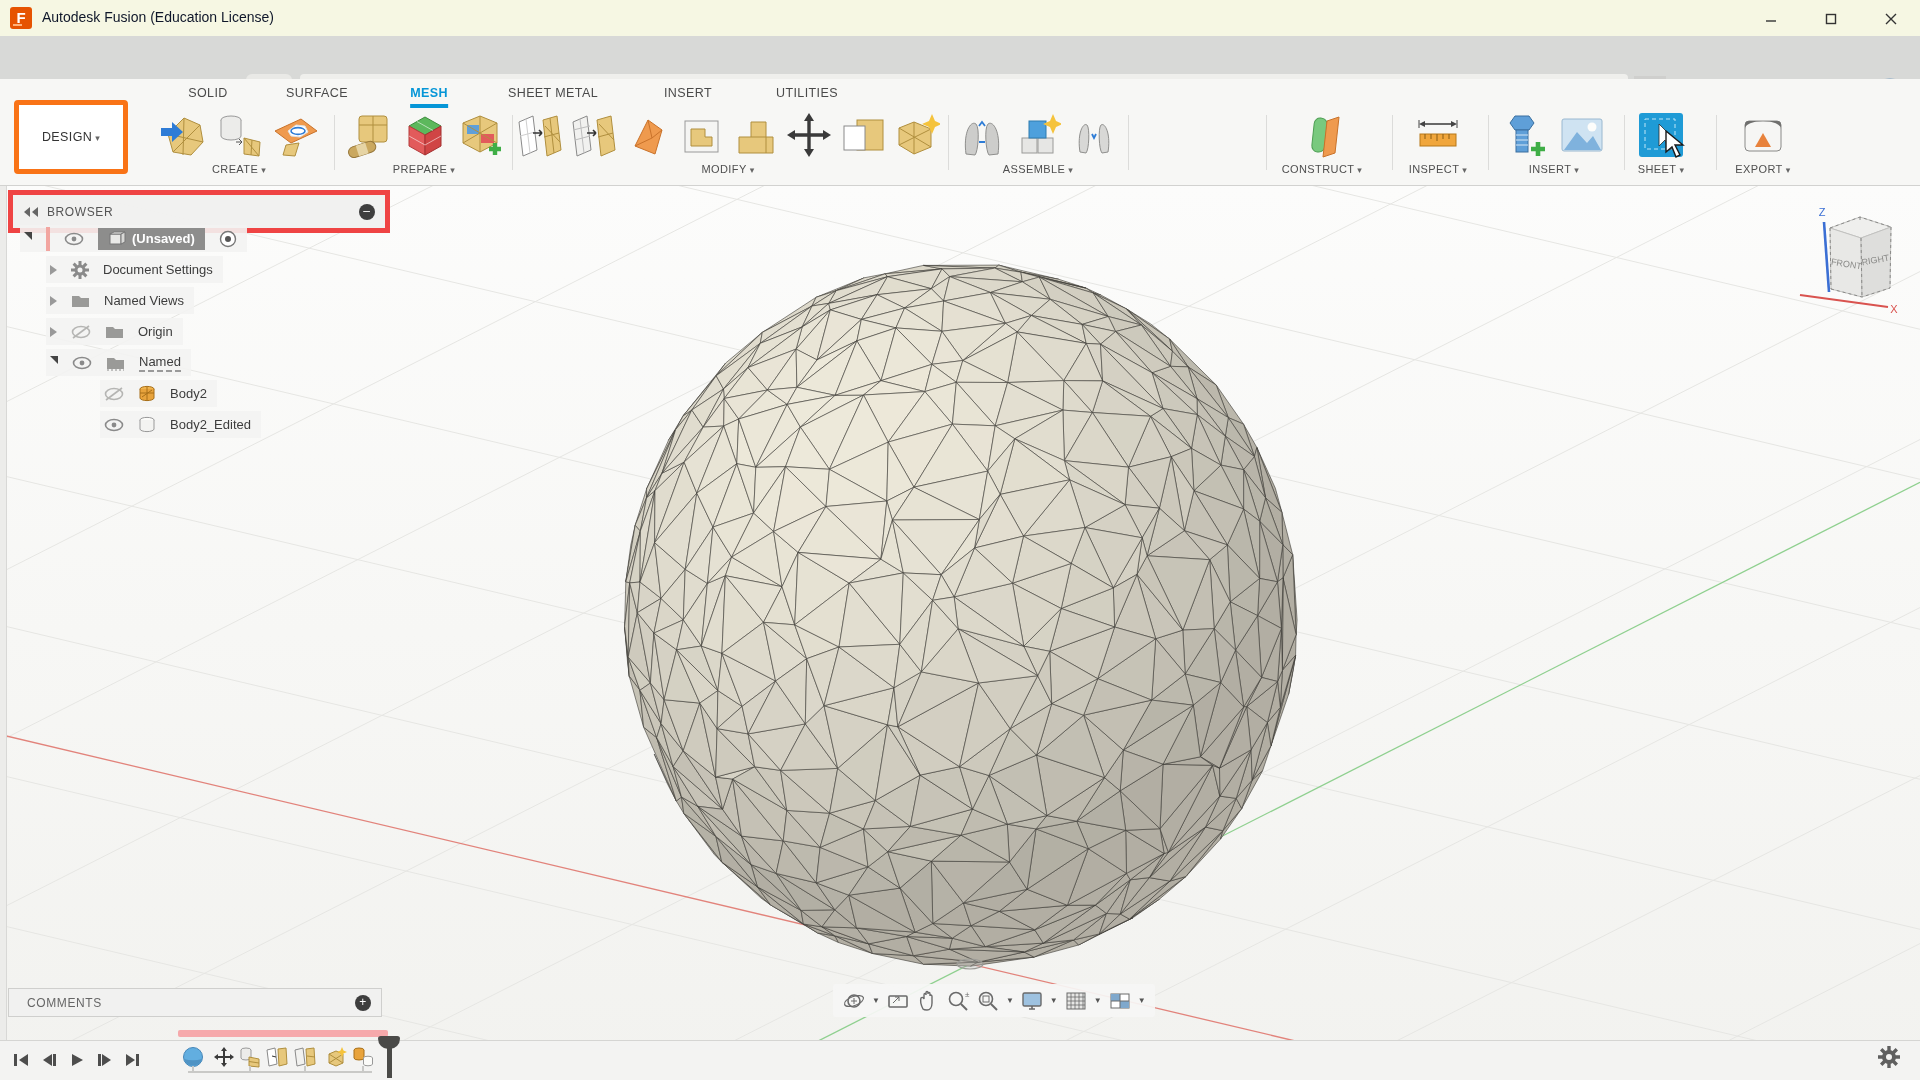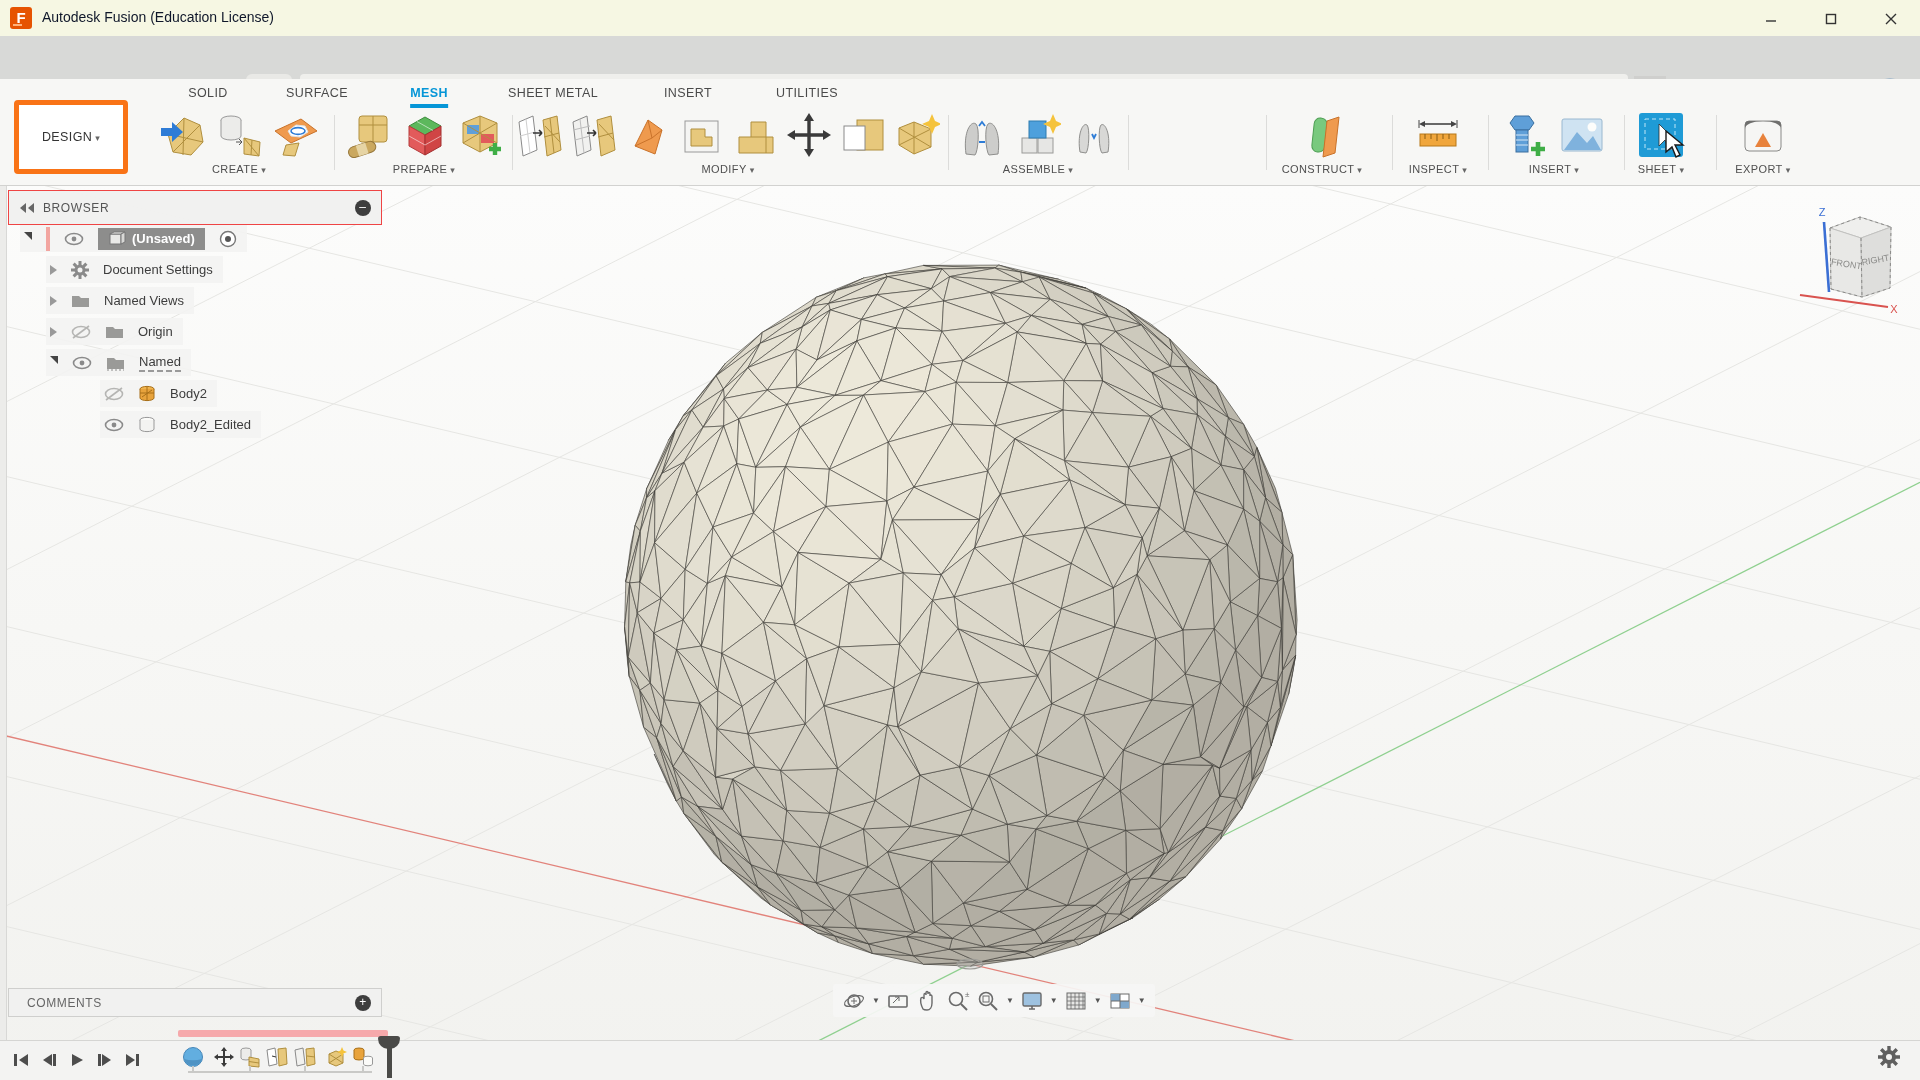--- a/index.html
+++ b/index.html
@@ -37,21 +37,21 @@
   .rbtn{border:0;background:transparent;padding:0;width:48px;height:48px;display:flex;align-items:center;justify-content:center;}
   .rbtn.blue{background:#1f9bd6;border-radius:3px;width:44px;height:44px;}
   .glabel{text-align:center;font-size:11px;color:#4f4f4f;letter-spacing:.4px;margin-top:2px;}
   .caret::after{content:"▾";font-size:9px;color:#666;margin-left:3px;}
   .gdiv{position:absolute;top:36px;height:55px;width:1px;background:#dcdcda;}
   
   #viewport{left:0;top:185px;width:1920px;height:895px;background:linear-gradient(#fcfcfb,#f2f2ef);}
   #left-strip{left:0;top:185px;width:6px;height:855px;background:#ececea;border-right:1px solid #d8d8d6;}
   
   #browser-header{left:8px;top:190px;width:372px;height:33px;background:rgba(240,240,239,.96);
-    border:1px solid #ef4444;display:flex;align-items:center;font-size:12px;color:#555;letter-spacing:.6px;}
+    border:5px solid #ef4444;display:flex;align-items:center;font-size:12px;color:#555;letter-spacing:.6px;}
   .brow{position:absolute;height:27px;display:flex;align-items:center;gap:14px;background:rgba(243,243,242,.9);
     padding:0 10px 0 4px;font-size:13px;color:#3d3d3d;}
   .tri{width:0;height:0;border-top:5px solid transparent;border-bottom:5px solid transparent;border-left:7px solid #888;}
   .tri.hollow{border-left-color:#999;}
   .tri.exp{border-left:none;border-right:none;border-top:8px solid #444;border-left:8px solid transparent;transform:rotate(0deg);}
   #root-sel{background:#8d8d8c;color:#fff;font-weight:bold;display:flex;align-items:center;gap:6px;padding:3px 10px;}
   #root-redbar{width:4px;height:24px;background:#f2a5a0;}
   .dashed-u{border-bottom:2px dashed #9a9a9a;padding-bottom:1px;}
   
   #viewcube{left:1780px;top:188px;width:140px;height:130px;}

